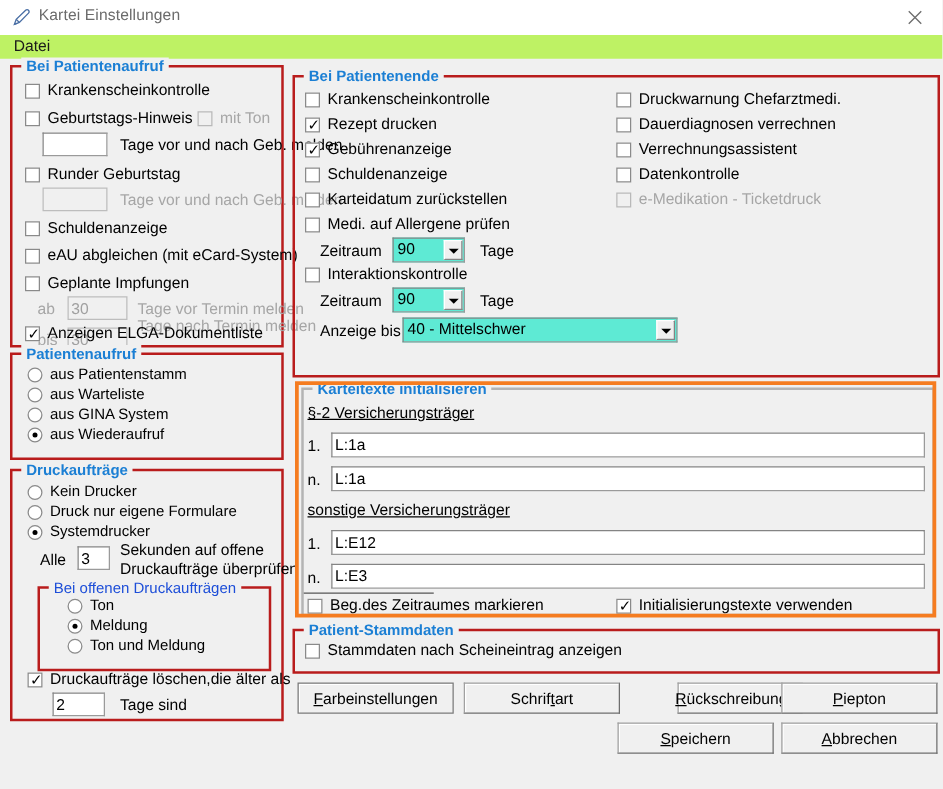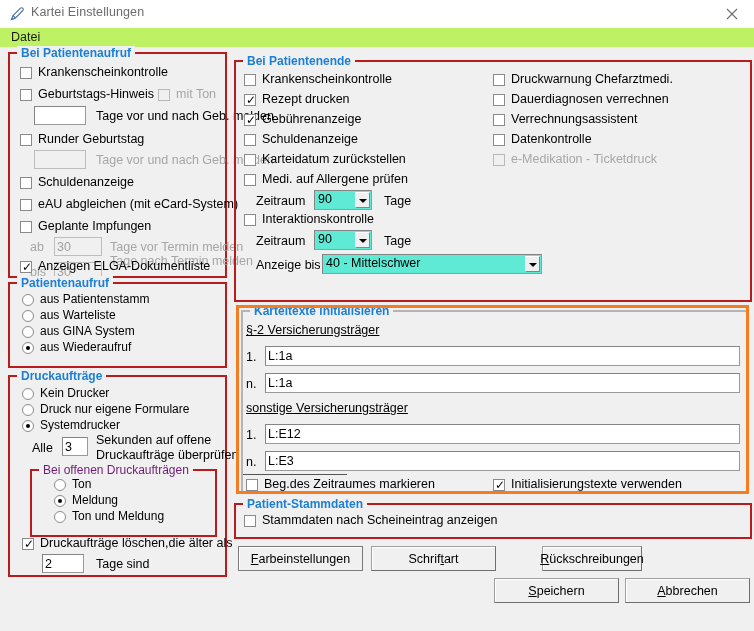--- a/index.html
+++ b/index.html
@@ -22,21 +22,21 @@
   .titlebar .tb-close svg{position:absolute;left:16px;top:8px;}
 
   
   .menubar{position:absolute;left:0;top:28px;width:754px;height:19px;background:#bef264;}
   .menubar .mi{position:absolute;left:8px;top:2px;font-size:12.5px;color:#1a1a1a;padding:0 3px;}
 
   
   .grp{position:absolute;border:2px solid #b91c1c;background:transparent;}
   .grp > .cap{position:absolute;top:-8px;left:7px;background:#f0f0f0;padding:0 4px;
     color:#1b7fd4;font-weight:bold;font-size:12px;white-space:nowrap;}
-  .grp.sub > .cap{color:#701a75;font-weight:normal;}
+  .grp.sub > .cap{color:#1d4ed8;font-weight:normal;}
 
   
   .cb{position:absolute;display:block;}
   .cb .box{position:absolute;left:0;top:1px;width:12px;height:12px;
     background:#fff;border:1px solid #8a8a8a;box-sizing:border-box;}
   .cb.dis .box{background:#f0f0f0;border-color:#b9b9b9;}
   .cb .box .tick{position:absolute;left:1px;top:-1px;font-size:12px;line-height:12px;color:#000;
     font-family:"DejaVu Sans",sans-serif;}
   .cb .lbl{position:absolute;left:18px;top:-1px;white-space:nowrap;font-size:12.5px;}
   .cb.dis .lbl{color:#a6a6a6;}
@@ -370,20 +370,23 @@
 
   <div class="btnp def" style="left:238px;top:546px;width:125px;height:25px;">
     <span><u>F</u><span>arbeinstellungen</span></span>
   </div>
   <div class="btnp" style="left:371px;top:546px;width:125px;height:25px;">
     <span><span>Schrif</span><u>t</u><span>art</span></span>
   </div>
   <div class="btnp" style="left:494px;top:546px;width:100px;height:25px;margin-left:48px;">
     <span><u>R</u><span>ückschreibungen</span></span>
   </div>
+  <div class="btnp" style="left:625px;top:546px;width:125px;height:25px;">
+    <span><u>P</u><span>iepton</span></span>
+  </div>
   <div class="btnp" style="left:494px;top:578px;width:125px;height:25px;">
     <span><u>S</u><span>peichern</span></span>
   </div>
   <div class="btnp" style="left:625px;top:578px;width:125px;height:25px;">
     <span><u>A</u><span>bbrechen</span></span>
   </div>
 
 </div>
 
 </body></html>

